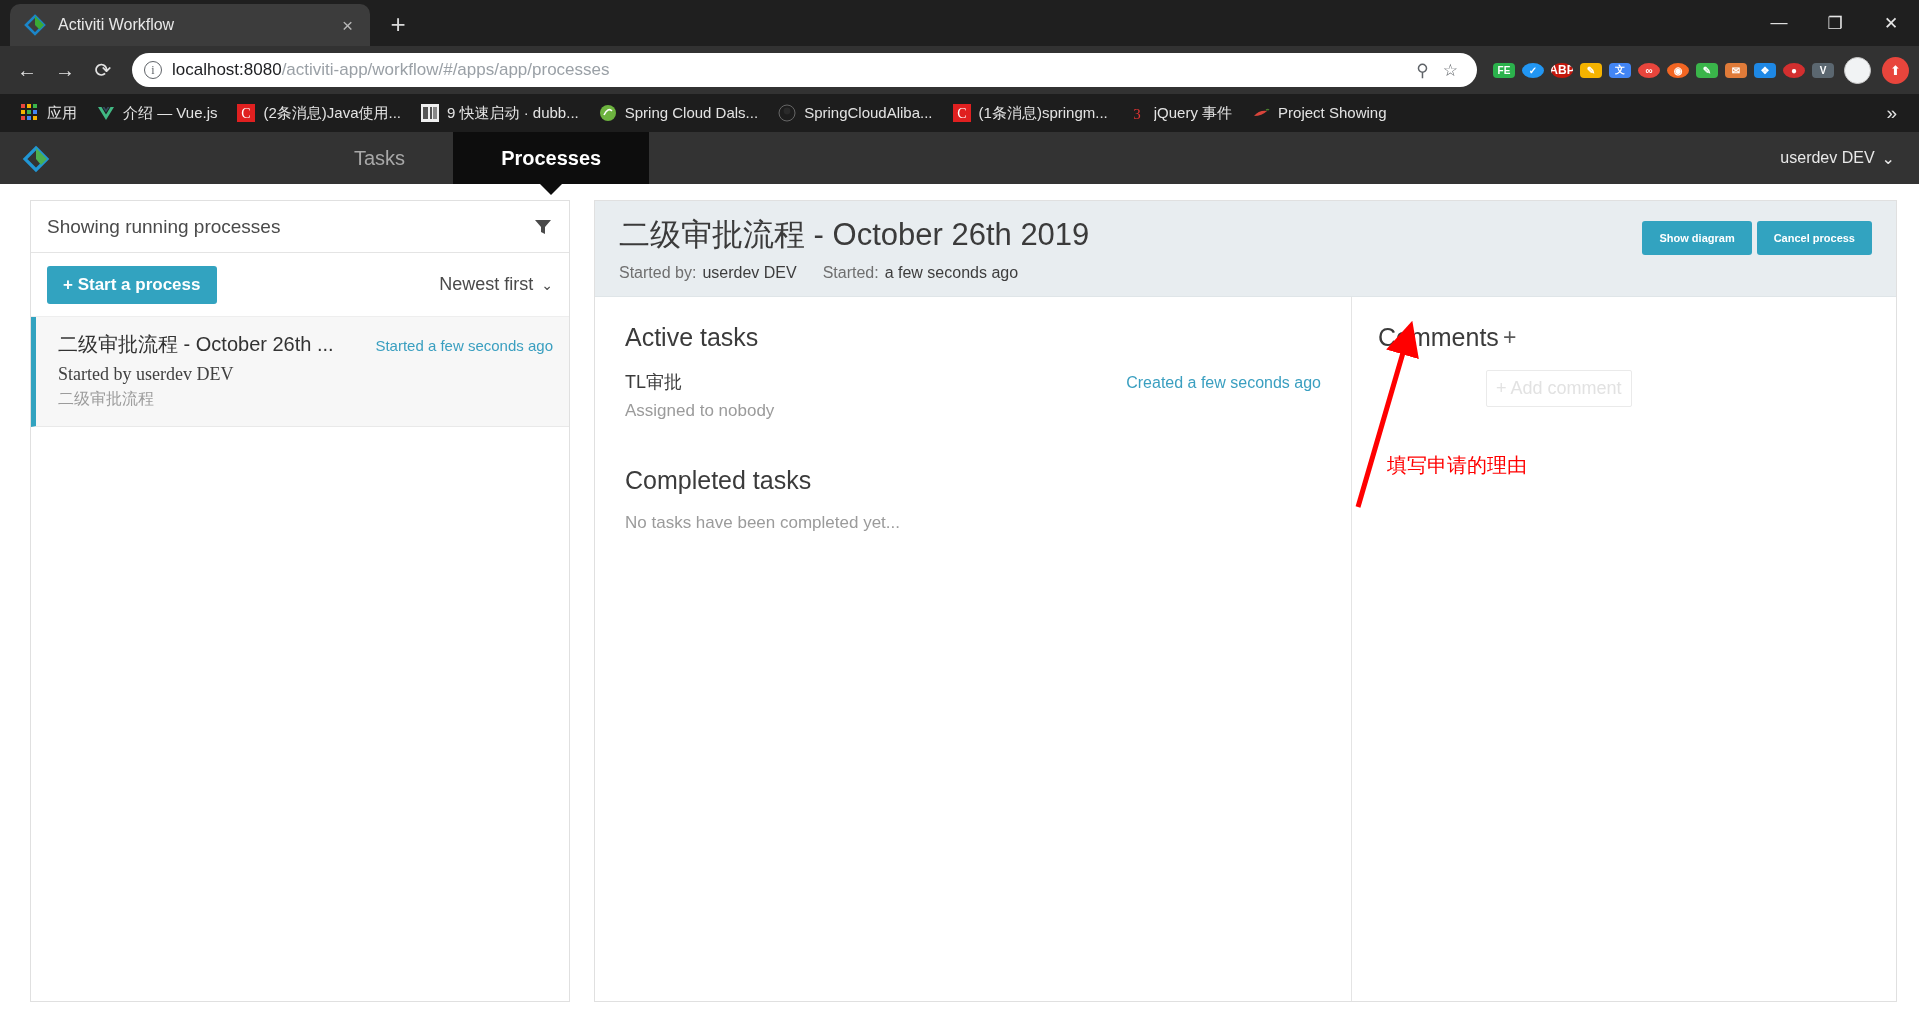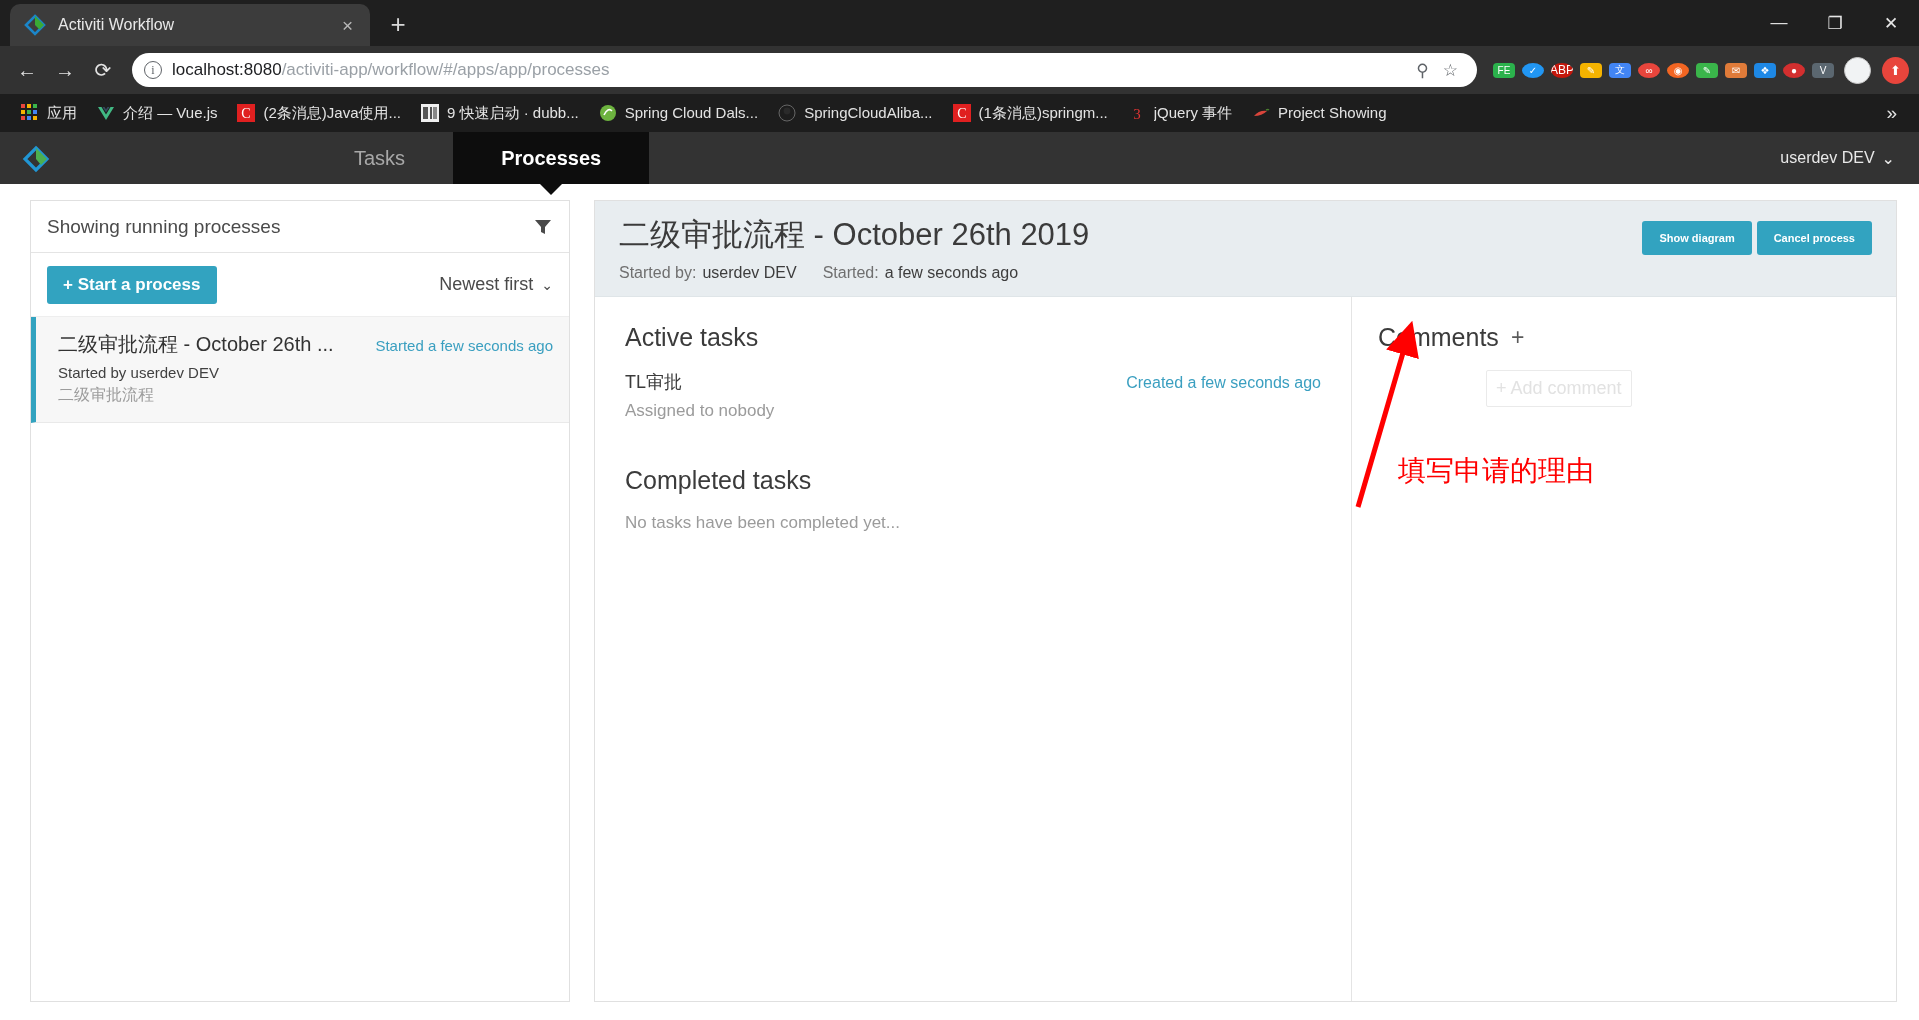--- a/index.html
+++ b/index.html
@@ -63,21 +63,21 @@
   }
   .omni-url {
     flex: 1; font-size: 17px; color: #9aa0a6; white-space: nowrap; overflow: hidden;
   }
   .omni-url .host { color: #202124; }
   .omni-act { color: #5f6368; font-size: 17px; padding: 0 7px; }
   .ext-tray { display: flex; align-items: center; gap: 7px; padding-left: 4px; }
   .ext {
     width: 22px; height: 15px; border-radius: 4px; display: flex;
     align-items: center; justify-content: center; font-size: 10px;
-    color: #fff; font-weight: normal; overflow: hidden;
+    color: #fff; font-weight: bold; overflow: hidden;
   }
   .ext.round { border-radius: 50%; }
   .avatar-btn {
     width: 27px; height: 27px; border-radius: 50%; background: #f1f3f4;
     border: 1px solid #c8c8c8; margin-left: 6px;
   }
   .updbtn {
     width: 27px; height: 27px; border-radius: 50%; background: #e8453c;
     margin-left: 7px; display: flex; align-items: center; justify-content: center;
     color: #fff; font-size: 13px;
@@ -160,21 +160,21 @@
     display: flex; flex-direction: column; padding: 14px 16px 16px 22px;
     background: #f7f7f7; border-left: 5px solid #32a3c0; position: relative;
     border-bottom: 1px solid #e9e9e9; cursor: pointer;
   }
   .proc-row1 { display: flex; align-items: baseline; gap: 14px; }
   .proc-name {
     font-size: 20px; color: #333333; white-space: nowrap;
     overflow: hidden; text-overflow: ellipsis; max-width: 310px;
   }
   .proc-time { font-size: 15px; color: #3a9fc0; margin-left: auto; white-space: nowrap; }
-  .proc-sub { font-size: 15px; color: #414141; margin-top: 6px; }
+  .proc-sub { font-size: 18px; color: #414141; margin-top: 6px; font-family: Liberation Serif, serif; }
   .proc-def { font-size: 16px; color: #9c9c9c; margin-top: 4px; }
 
   
   .right-panel {
     flex: 1; border: 1px solid #e0e0e0; background: #ffffff;
     display: flex; flex-direction: column; min-width: 0; min-height: 0;
   }
   .rp-head {
     background: #e8edf0; padding: 16px 24px 14px 24px; display: flex;
     align-items: flex-start; flex: 0 0 auto; border-bottom: 1px solid #dfe5e8;
@@ -199,32 +199,31 @@
   }
   .sec-title { font-size: 25px; color: #3b3b3b; font-weight: normal; }
   .task-row { display: flex; align-items: baseline; margin-top: 18px; }
   .task-left { flex: 1; min-width: 0; }
   .task-name { font-size: 18px; color: #3b3b3b; }
   .task-assign { font-size: 17px; color: #9b9b9b; margin-top: 7px; }
   .task-created { font-size: 16px; color: #3a9fc0; white-space: nowrap; }
   .sec-title.second { margin-top: 45px; }
   .empty-note { font-size: 17px; color: #9b9b9b; margin-top: 18px; }
 
-  .comments-head { display: flex; align-items: center; gap: 12px; }
+  .comments-head { display: flex; align-items: center; gap: 4px; }
   .plus-btn { font-size: 23px; color: #5a5a5a; cursor: pointer; line-height: 1; }
   .add-comment {
     margin: 18px 0 0 108px; border: 1px solid #eaeaea; border-radius: 2px;
     padding: 7px 9px; font-size: 18px; color: #e2e2e2; display: inline-block;
     background: #ffffff; cursor: pointer;
   }
   .annot-svg { position: absolute; left: -8px; top: 10px; pointer-events: none; }
   .annot-text {
-    position: absolute; left: 35px; top: 155px; color: #ff0000; font-size: 28px;
+    position: absolute; left: 35px; top: 155px; color: #ff0000; font-size: 20px;
     white-space: nowrap;
-    margin-left: 11px;
   }
 </style>
 </head>
 <body>
 
 <div class="browser">
 
   <div class="titlebar">
     <div class="tab-strip">
       <div class="tab">

